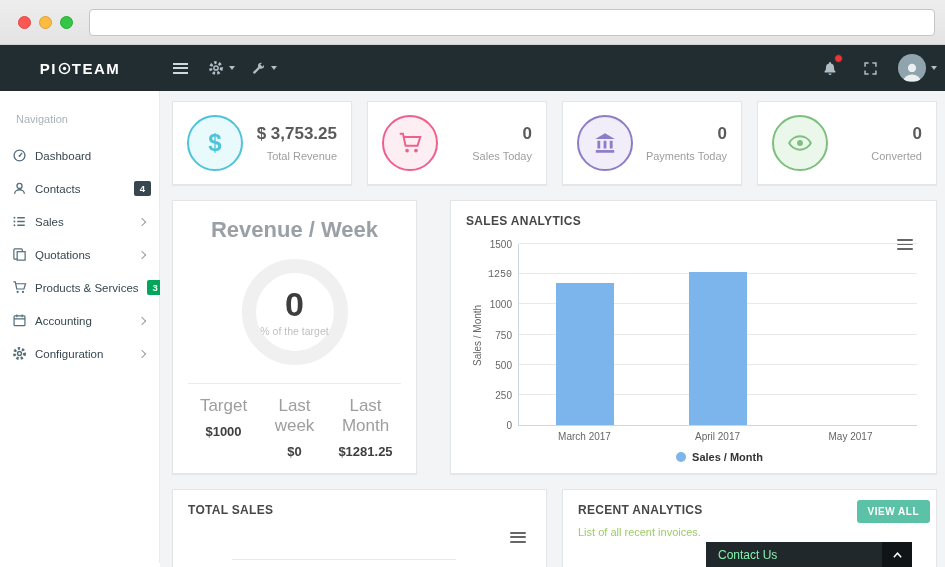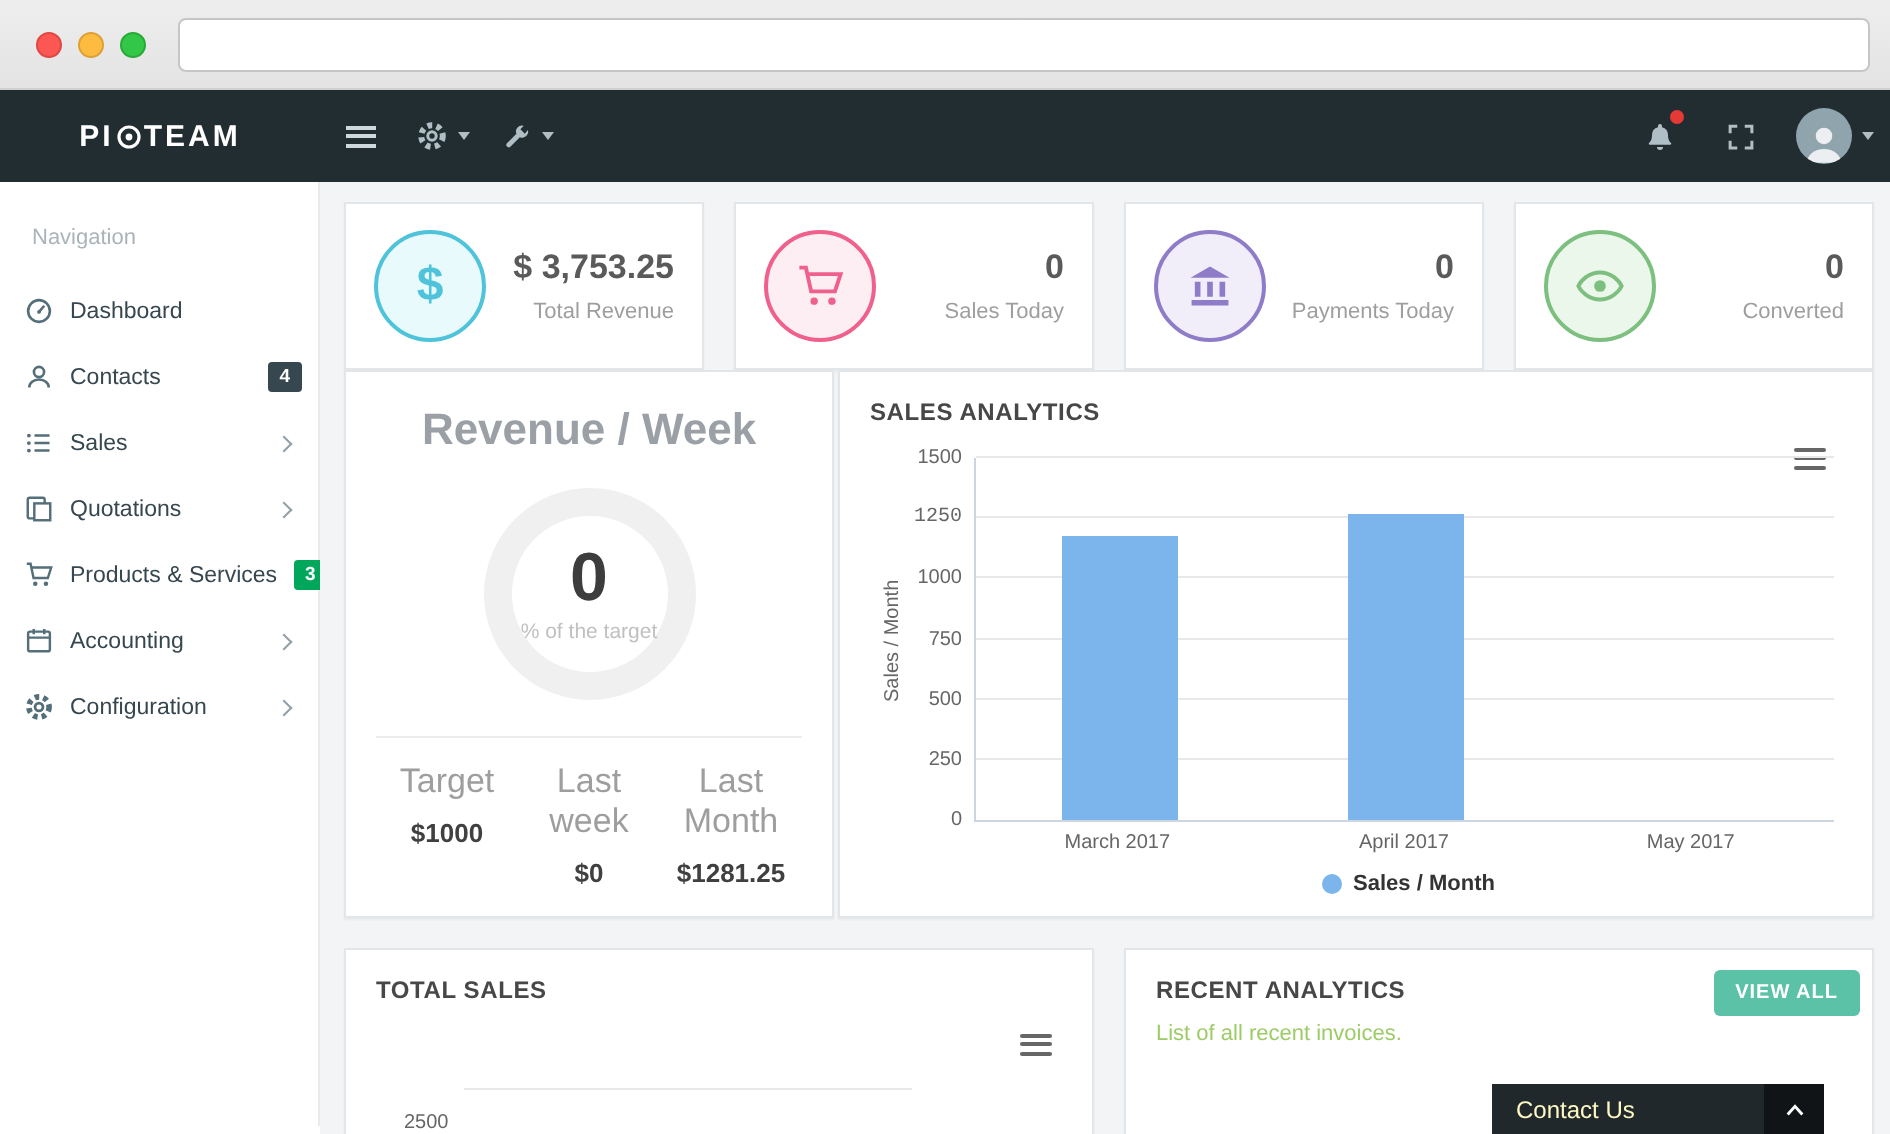--- a/index.html
+++ b/index.html
@@ -65,21 +65,21 @@
   .stat-icon svg { width:26px; height:26px; }
   .stat-icon.cyan   { color:var(--stat_cyan,#4ec3d9);   border-color:var(--stat_cyan,#4ec3d9);   background:#e9fafd; }
   .stat-icon.pink   { color:var(--stat_pink,#f0608c);   border-color:var(--stat_pink,#f0608c);   background:#fdeef3; }
   .stat-icon.purple { color:var(--stat_purple,#8f7cc9); border-color:var(--stat_purple,#8f7cc9); background:#f1edf9; }
   .stat-icon.green  { color:var(--stat_green,#7cbf7e);  border-color:var(--stat_green,#7cbf7e);  background:#ecf7ec; }
   .dollar-glyph { font-size:24px; font-weight:bold; }
   .stat-text { margin-left:auto; text-align:right; }
   .stat-value { font-size:17px; font-weight:bold; color:#5a5a5a; }
   .stat-label { font-size:11px; color:#9e9e9e; margin-top:6px; }
 
-  .row2 { display:grid; grid-template-columns:245px 1fr; gap:2px; align-items:stretch; }
+  .row2 { display:grid; grid-template-columns:245px 1fr; gap:33px; margin-top:15px; align-items:stretch; }
 
   .revenue-card { padding:16px 15px 12px; }
   .revenue-title { text-align:center; font-size:22px; font-weight:bold; color:#9aa0a6; }
   .gauge { width:106px; height:106px; border:14px solid #f0f0f0; border-radius:50%;
            margin:16px auto 18px; display:flex; flex-direction:column; align-items:center; justify-content:center; }
   .gauge-value { font-size:34px; font-weight:bold; color:#3d3d3d; line-height:1; }
   .gauge-caption { font-size:10.5px; color:#c0c0c0; margin-top:4px; }
   .revenue-stats { display:flex; border-top:1px solid #ececec; padding-top:12px; }
   .rev-col { flex:1; text-align:center; }
   .rev-label { font-size:17px; color:#9e9e9e; }
@@ -112,22 +112,22 @@
   .ts-tickrow { display:flex; align-items:center; margin-top:20px; padding-left:14px; }
   .ts-tick { font-size:10px; color:#666;margin-top:34px; }
   .ts-gridline { flex:1; height:1px; background:#e8e8e8; margin-left:8px; margin-right:75px; }
 
   .ri-card { padding:13px 15px; position:relative; height:160px; }
   .ri-subtitle { margin-top:9px; font-size:11px; color:var(--subtitle_green,#9ccc65); }
   .view-all-btn { position:absolute; top:10px; right:6px; background:var(--button_green,#5bc2a7); color:#fff;
                   border:none; font-size:10px; font-weight:bold; padding:6px 11px; border-radius:3px;
                   letter-spacing:.5px; cursor:pointer; }
 
-  .contact-bar { position:absolute; right:33px; bottom:0; width:166px; height:25px;
-                 background:var(--contact_bg,#21282c); color:#fef9c3; display:flex; align-items:center;
+  .contact-bar { position:absolute; right:33px; bottom:0; width:206px; height:25px;
+                 background:var(--contact_bg,#21282c); color:#86efac; display:flex; align-items:center;
                  font-size:12px; padding-left:12px; cursor:pointer; }
   .contact-toggle { margin-left:auto; width:30px; height:25px; background:#101416; display:flex;
                     align-items:center; justify-content:center; cursor:pointer; }
 </style>
 </head>
 <body>
 
 <div class="chrome">
   <div class="lights">
     <span class="light red"></span>

